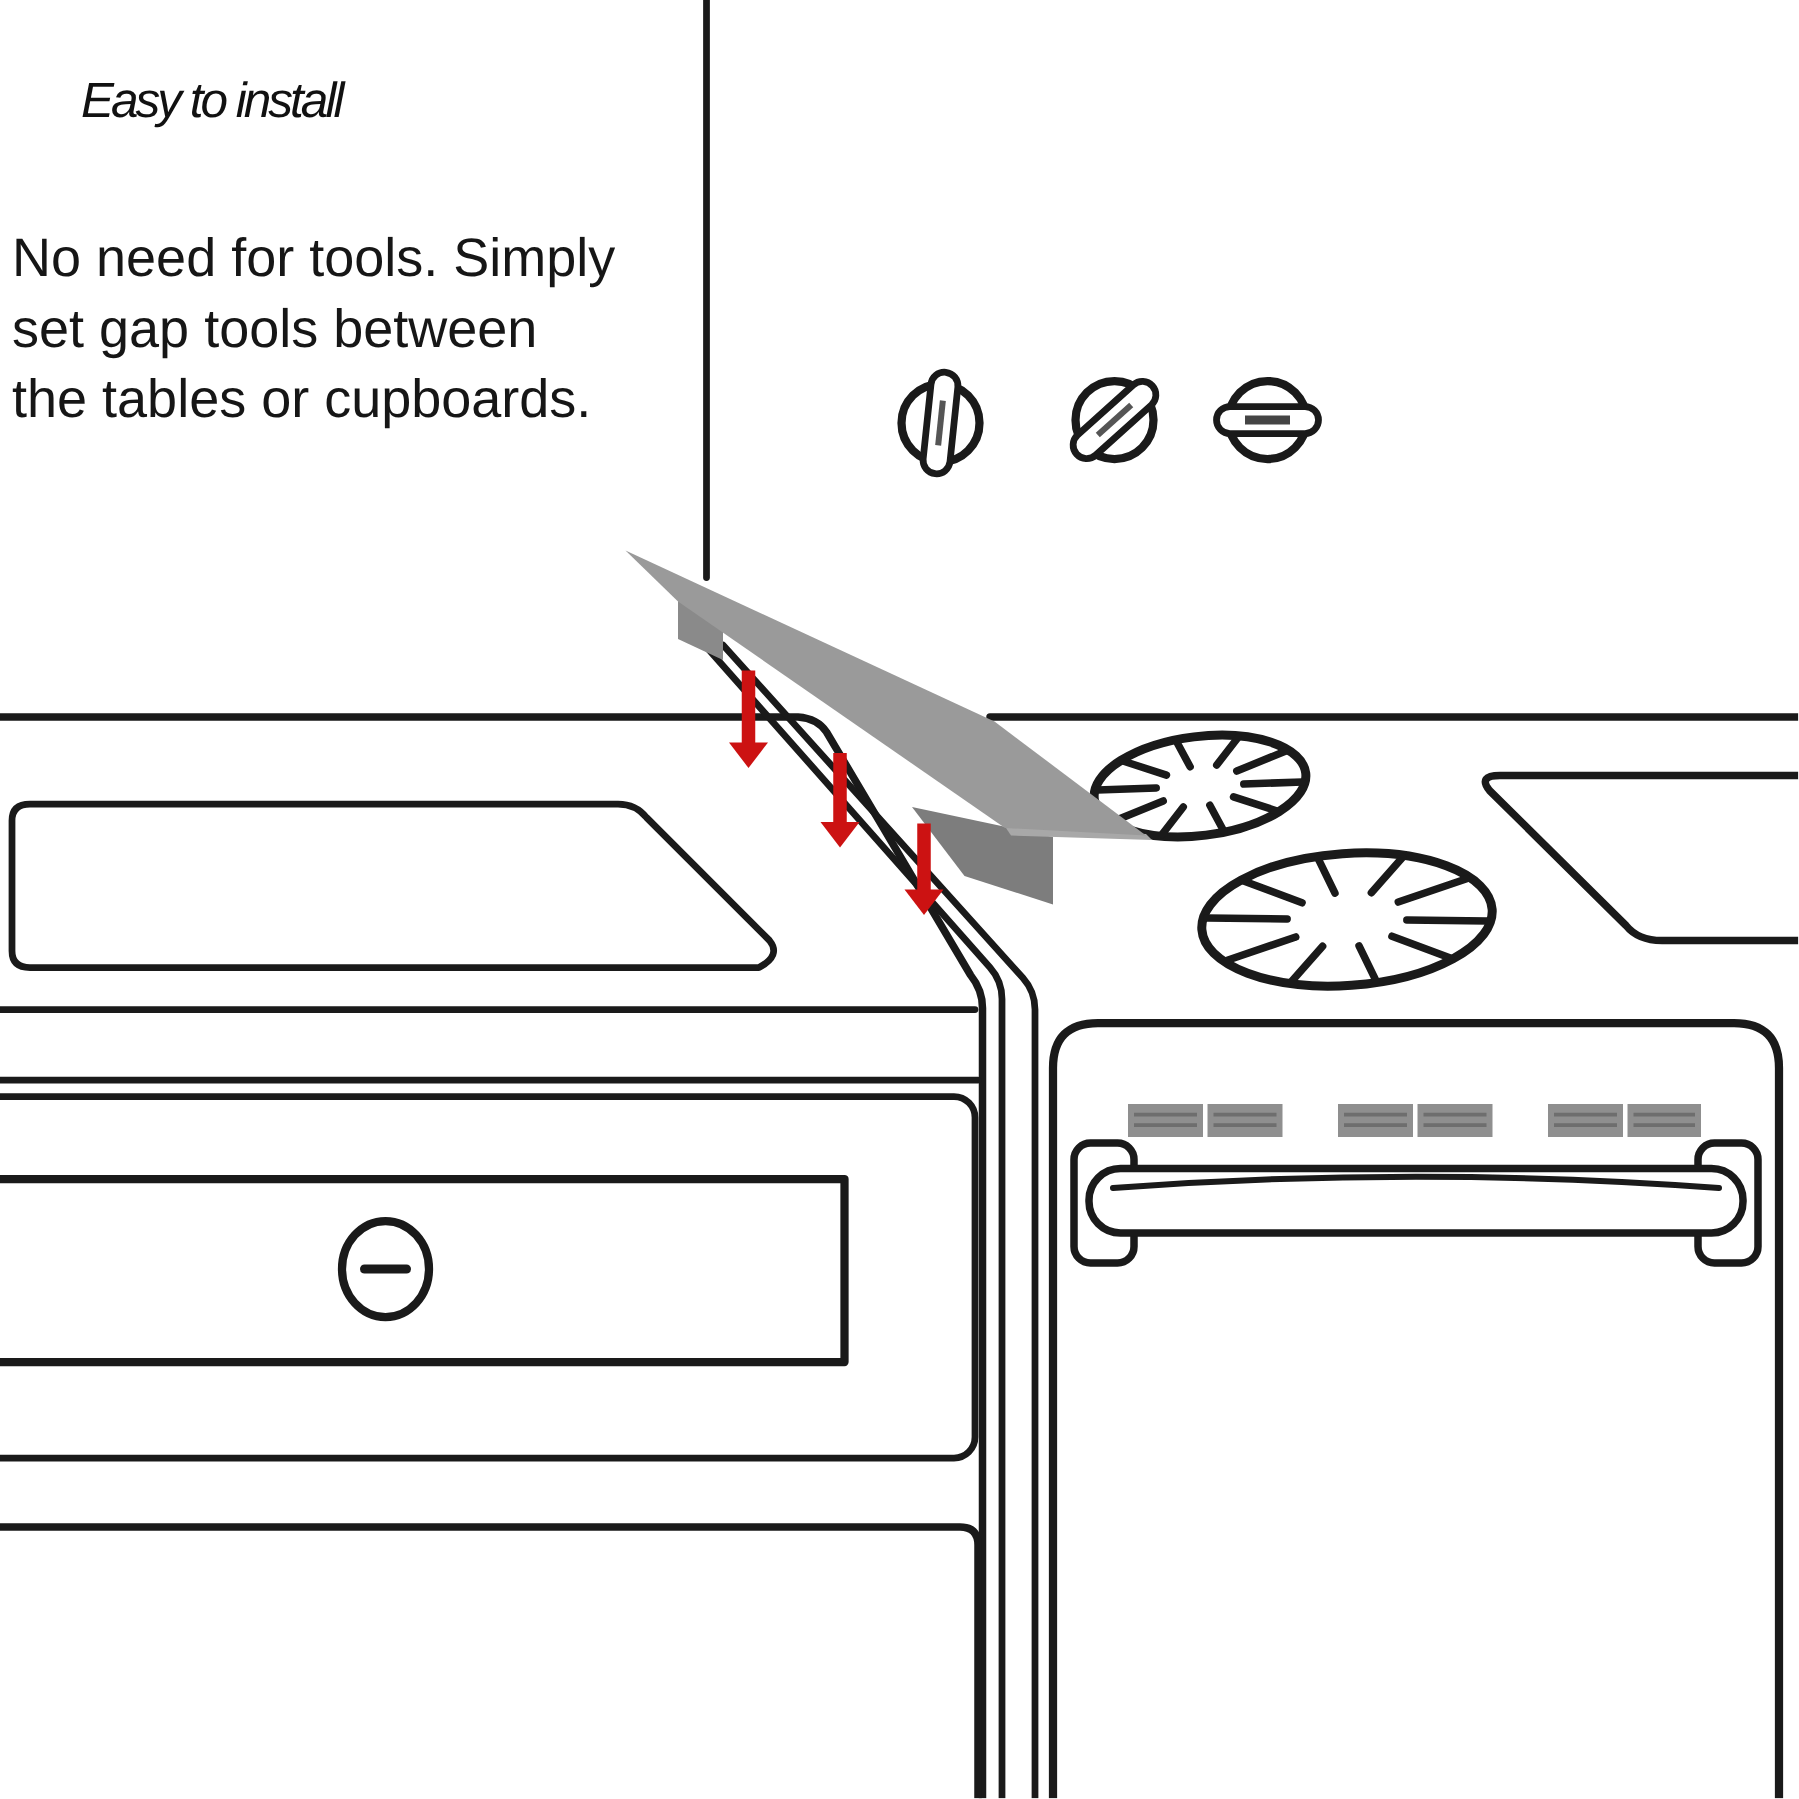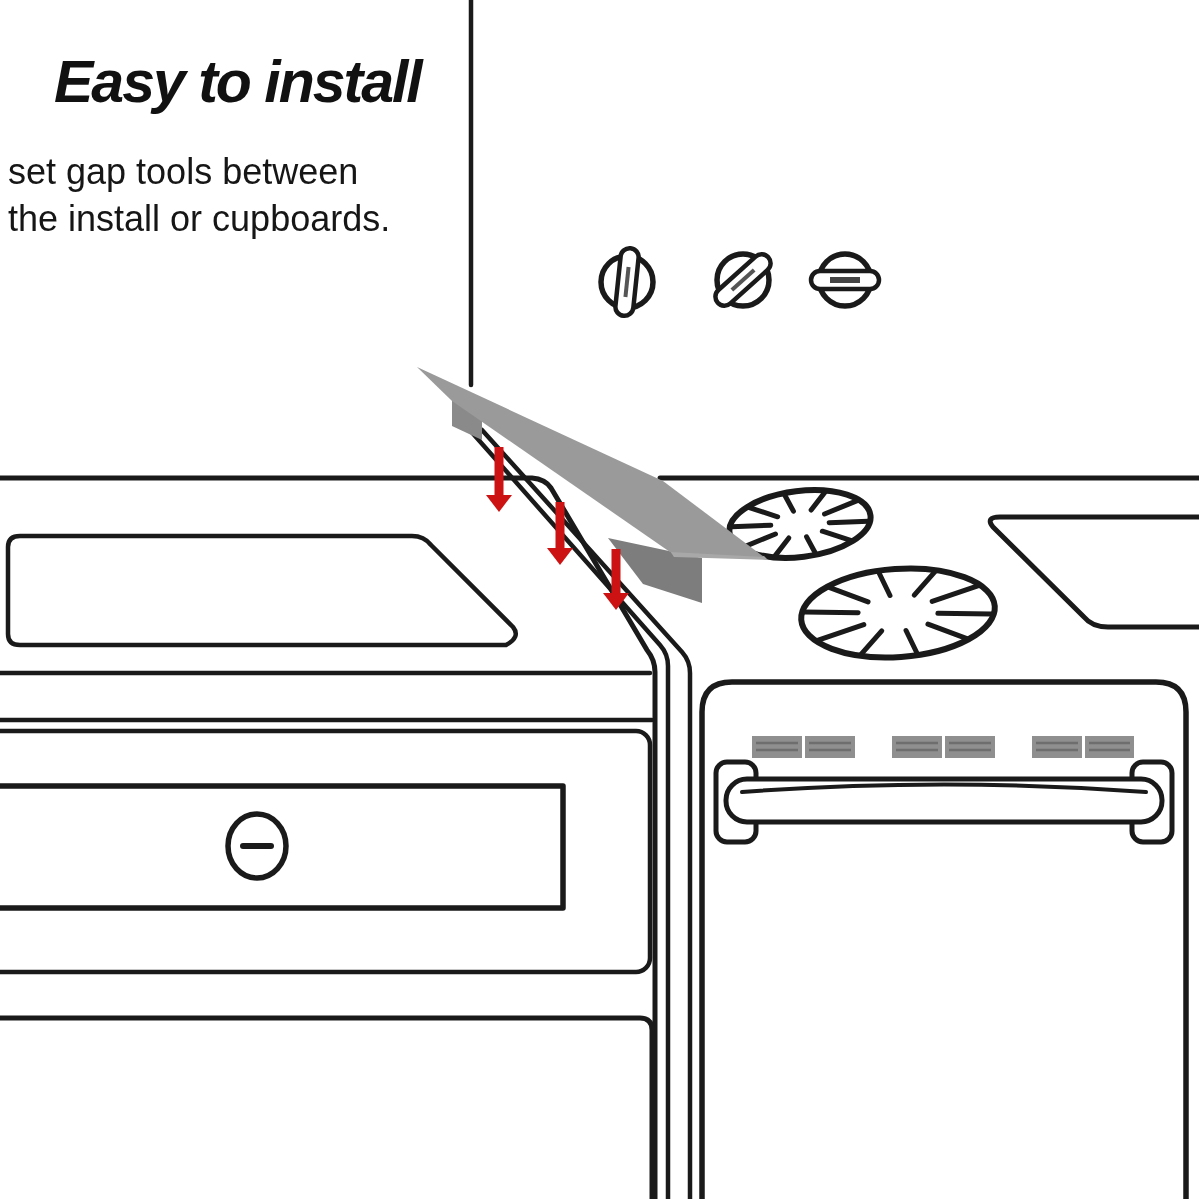--- a/index.html
+++ b/index.html
@@ -2,35 +2,36 @@
 <html style="--line: #1a1a1a;"><head>
 <meta charset="utf-8">
 <style>
   html,body{margin:0;padding:0;background:#fff;}
   .stage{position:relative;width:1199px;height:1199px;background:#ffffff;overflow:hidden;
          font-family:"Liberation Sans",sans-serif;}
   .stage svg{position:absolute;left:0;top:0;}
   .ln{stroke:var(--line,#1a1a1a);fill:none;stroke-linecap:round;stroke-linejoin:round;}
   .fw{stroke:var(--line,#1a1a1a);fill:#ffffff;stroke-linejoin:round;}
   .headline{position:absolute;left:54px;top:48px;width:420px;
-            font-size:59px;font-weight:bold;font-style:italic;letter-spacing:-2px;
+            font-size:33px;font-weight:normal;font-style:italic;letter-spacing:-2px;
             color:#111;white-space:nowrap;}
   .copy{position:absolute;left:8px;top:148px;width:470px;
         font-size:36px;line-height:47px;color:#161616;letter-spacing:0px;}
   .copy div{white-space:nowrap;}
 </style>
 </head>
 <body>
 
 <div class="stage">
 
   <div class="headline">Easy to install</div>
   <div class="copy">
+    <div>No need for tools. Simply</div>
     <div>set gap tools between</div>
-    <div>the install or cupboards.</div>
+    <div>the tables or cupboards.</div>
   </div>
 
   <svg width="1199" height="1199" viewBox="0 0 1199 1199">
 
     <g>
       <path class="ln" stroke-width="4.5" d="M471,0 L471,385"></path>
     </g>
 
     <g>
 

